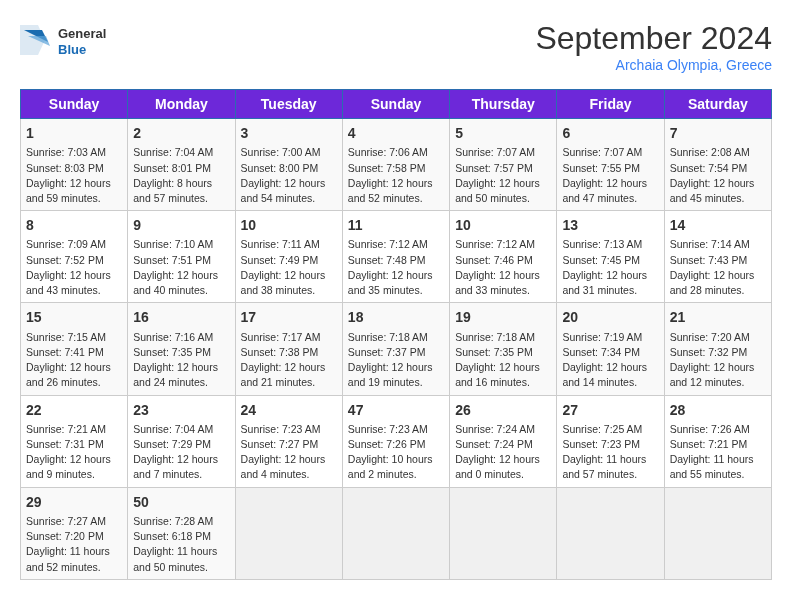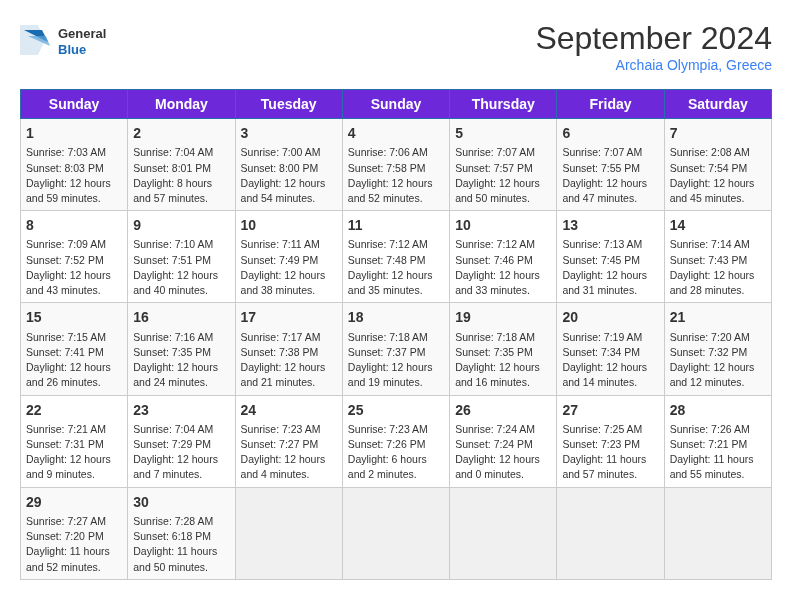--- a/index.html
+++ b/index.html
@@ -249,24 +249,24 @@
     <span>Sunset: 7:29 PM</span><br>
     <span>Daylight: 12 hours and 7 minutes.</span>
   </td>
         <td>
     <span class="day-num">24</span>
     <span>Sunrise: 7:23 AM</span><br>
     <span>Sunset: 7:27 PM</span><br>
     <span>Daylight: 12 hours and 4 minutes.</span>
   </td>
         <td>
-    <span class="day-num">25</span>
+    <span class="day-num">47</span>
     <span>Sunrise: 7:23 AM</span><br>
     <span>Sunset: 7:26 PM</span><br>
-    <span>Daylight: 6 hours and 2 minutes.</span>
+    <span>Daylight: 10 hours and 2 minutes.</span>
   </td>
         <td>
     <span class="day-num">26</span>
     <span>Sunrise: 7:24 AM</span><br>
     <span>Sunset: 7:24 PM</span><br>
     <span>Daylight: 12 hours and 0 minutes.</span>
   </td>
         <td>
     <span class="day-num">27</span>
     <span>Sunrise: 7:25 AM</span><br>
@@ -281,21 +281,21 @@
   </td>
       </tr>
       <tr>
         <td>
     <span class="day-num">29</span>
     <span>Sunrise: 7:27 AM</span><br>
     <span>Sunset: 7:20 PM</span><br>
     <span>Daylight: 11 hours and 52 minutes.</span>
   </td>
         <td>
-    <span class="day-num">30</span>
+    <span class="day-num">50</span>
     <span>Sunrise: 7:28 AM</span><br>
     <span>Sunset: 6:18 PM</span><br>
     <span>Daylight: 11 hours and 50 minutes.</span>
   </td>
         <td class="empty-cell"></td>
         <td class="empty-cell"></td>
         <td class="empty-cell"></td>
         <td class="empty-cell"></td>
         <td class="empty-cell"></td>
       </tr>

